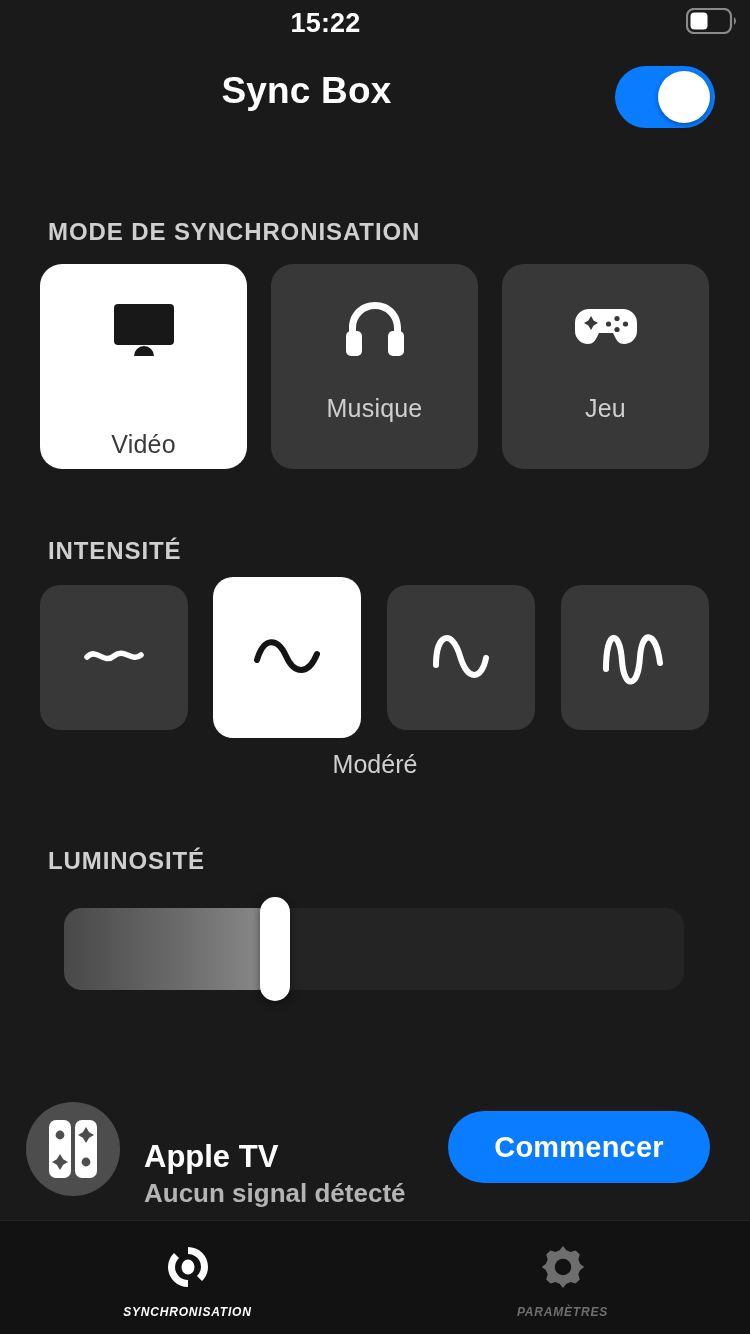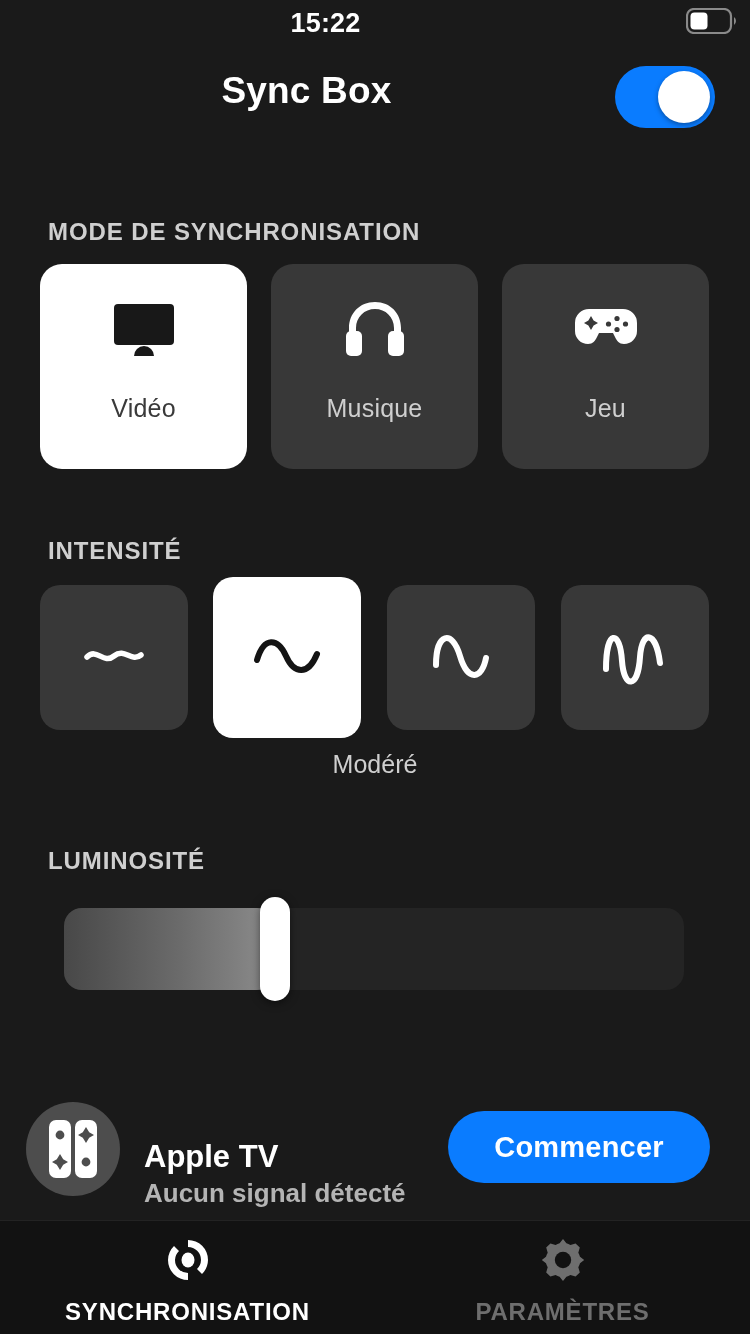--- a/index.html
+++ b/index.html
@@ -107,21 +107,21 @@
   
   .tabbar {
     position:absolute; bottom:0; left:0; width:750px; height:114px;
     background:#121212; border-top:1px solid #232323;
     display:flex;
   }
   .tab {
     flex:1; display:flex; flex-direction:column; align-items:center; justify-content:center;
     gap:10px; padding-top:6px;
   }
-  .tab-label { font-size:24px; font-weight:bold; letter-spacing:0.8px; }
+  .tab-label { font-size:12px; font-weight:bold; letter-spacing:0.8px;font-style:italic; }
   .tab.active .tab-label { color:#ffffff; }
   .tab.inactive .tab-label { color:#6e6e6e; }
 </style>
 </head>
 <body>
 
 <div class="phone">
 
   <div class="statusbar">
     <div class="sb-time">15:22</div>
@@ -140,21 +140,21 @@
     <div class="app-title">Sync Box</div>
     <div class="power-toggle">
       <div class="knob"></div>
     </div>
   </div>
 
   <div class="section-label" style="top:218px;">MODE DE SYNCHRONISATION</div>
 
   <div class="mode-row">
 
-    <div class="mode-card selected" style="left:0px;">
+    <div class="mode-card selected" style="left:0px;gap:36px;">
       <div class="icon-wrap">
         <svg width="64" height="54" viewBox="0 0 64 54">
           <rect x="2" y="2" width="60" height="41" rx="4" ry="4" fill="#181818"></rect>
           <path d="M22 54 a10 10 0 0 1 20 0 z" fill="#181818"></path>
         </svg>
       </div>
       <div class="mode-label">Vidéo</div>
     </div>
 
     <div class="mode-card" style="left:462px;">

